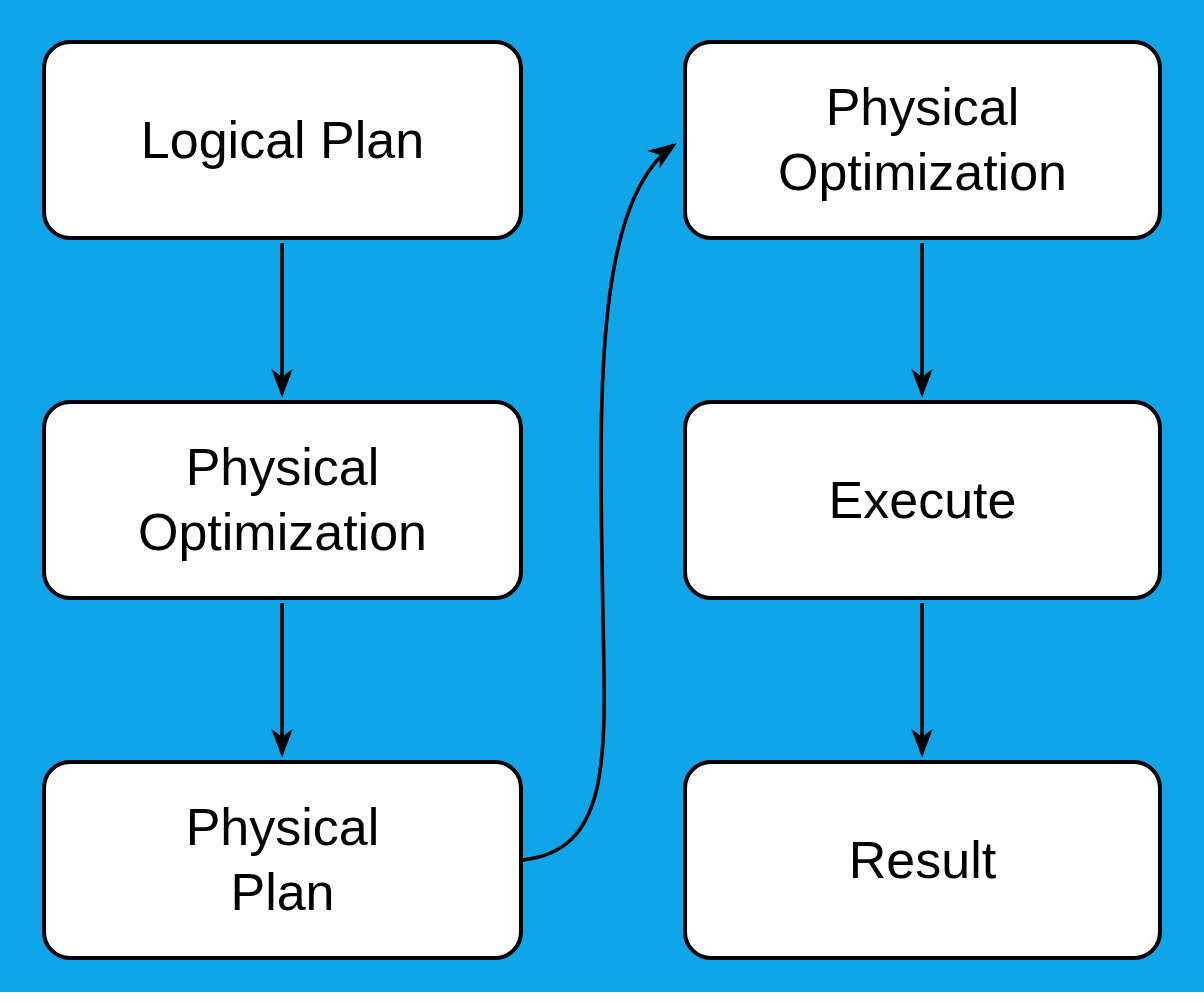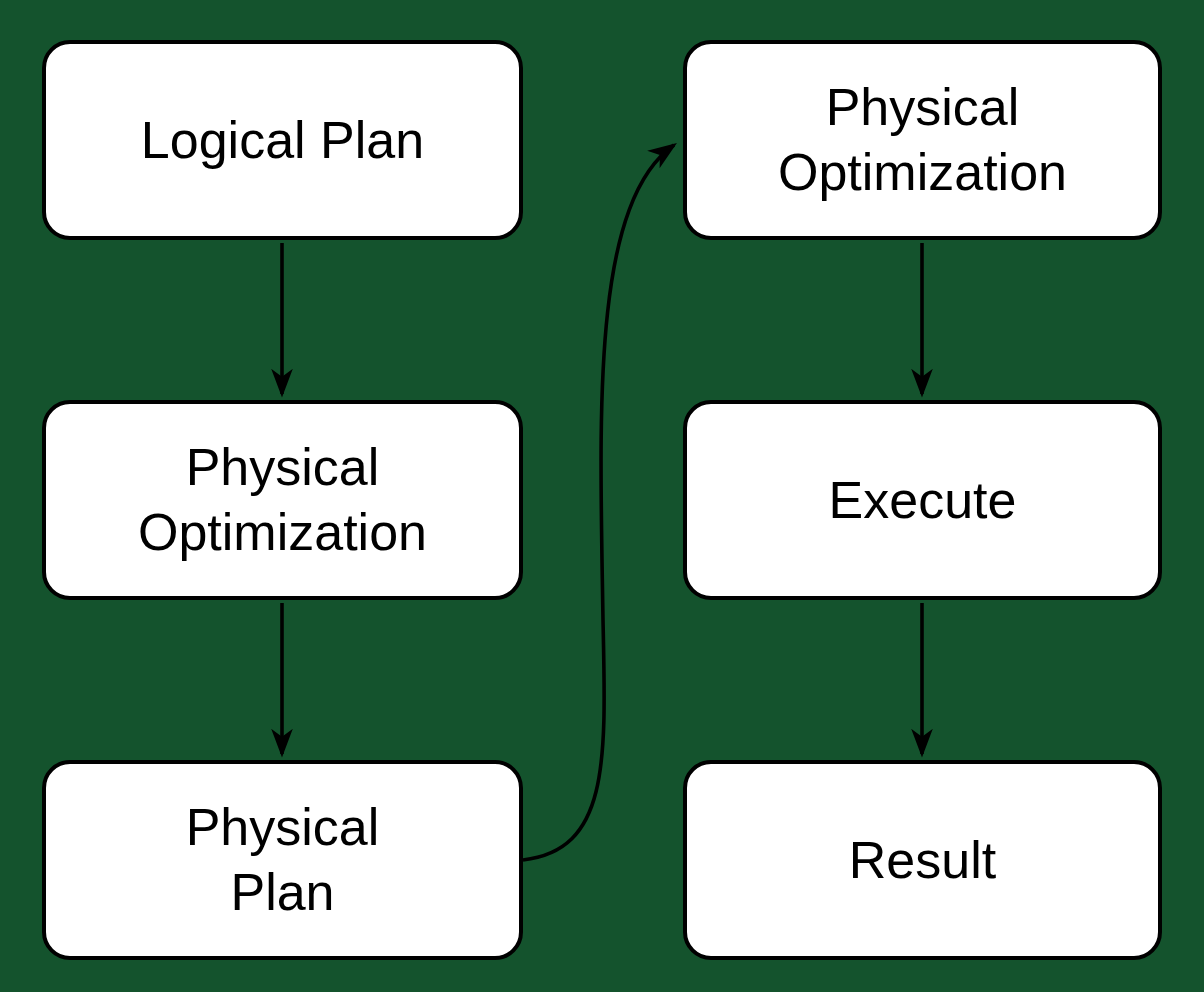--- a/index.html
+++ b/index.html
@@ -4,21 +4,21 @@
 <style>
   html, body {
     margin: 0;
     padding: 0;
     background: #ffffff;
   }
   .canvas {
     position: relative;
     width: 1204px;
     height: 992px;
-    background: #14532d;
+    background: #0ea5e9;
     font-family: "Liberation Sans", sans-serif;
     overflow: hidden;
   }
   .edges {
     position: absolute;
     left: 0;
     top: 0;
     width: 1204px;
     height: 1004px;
   }

